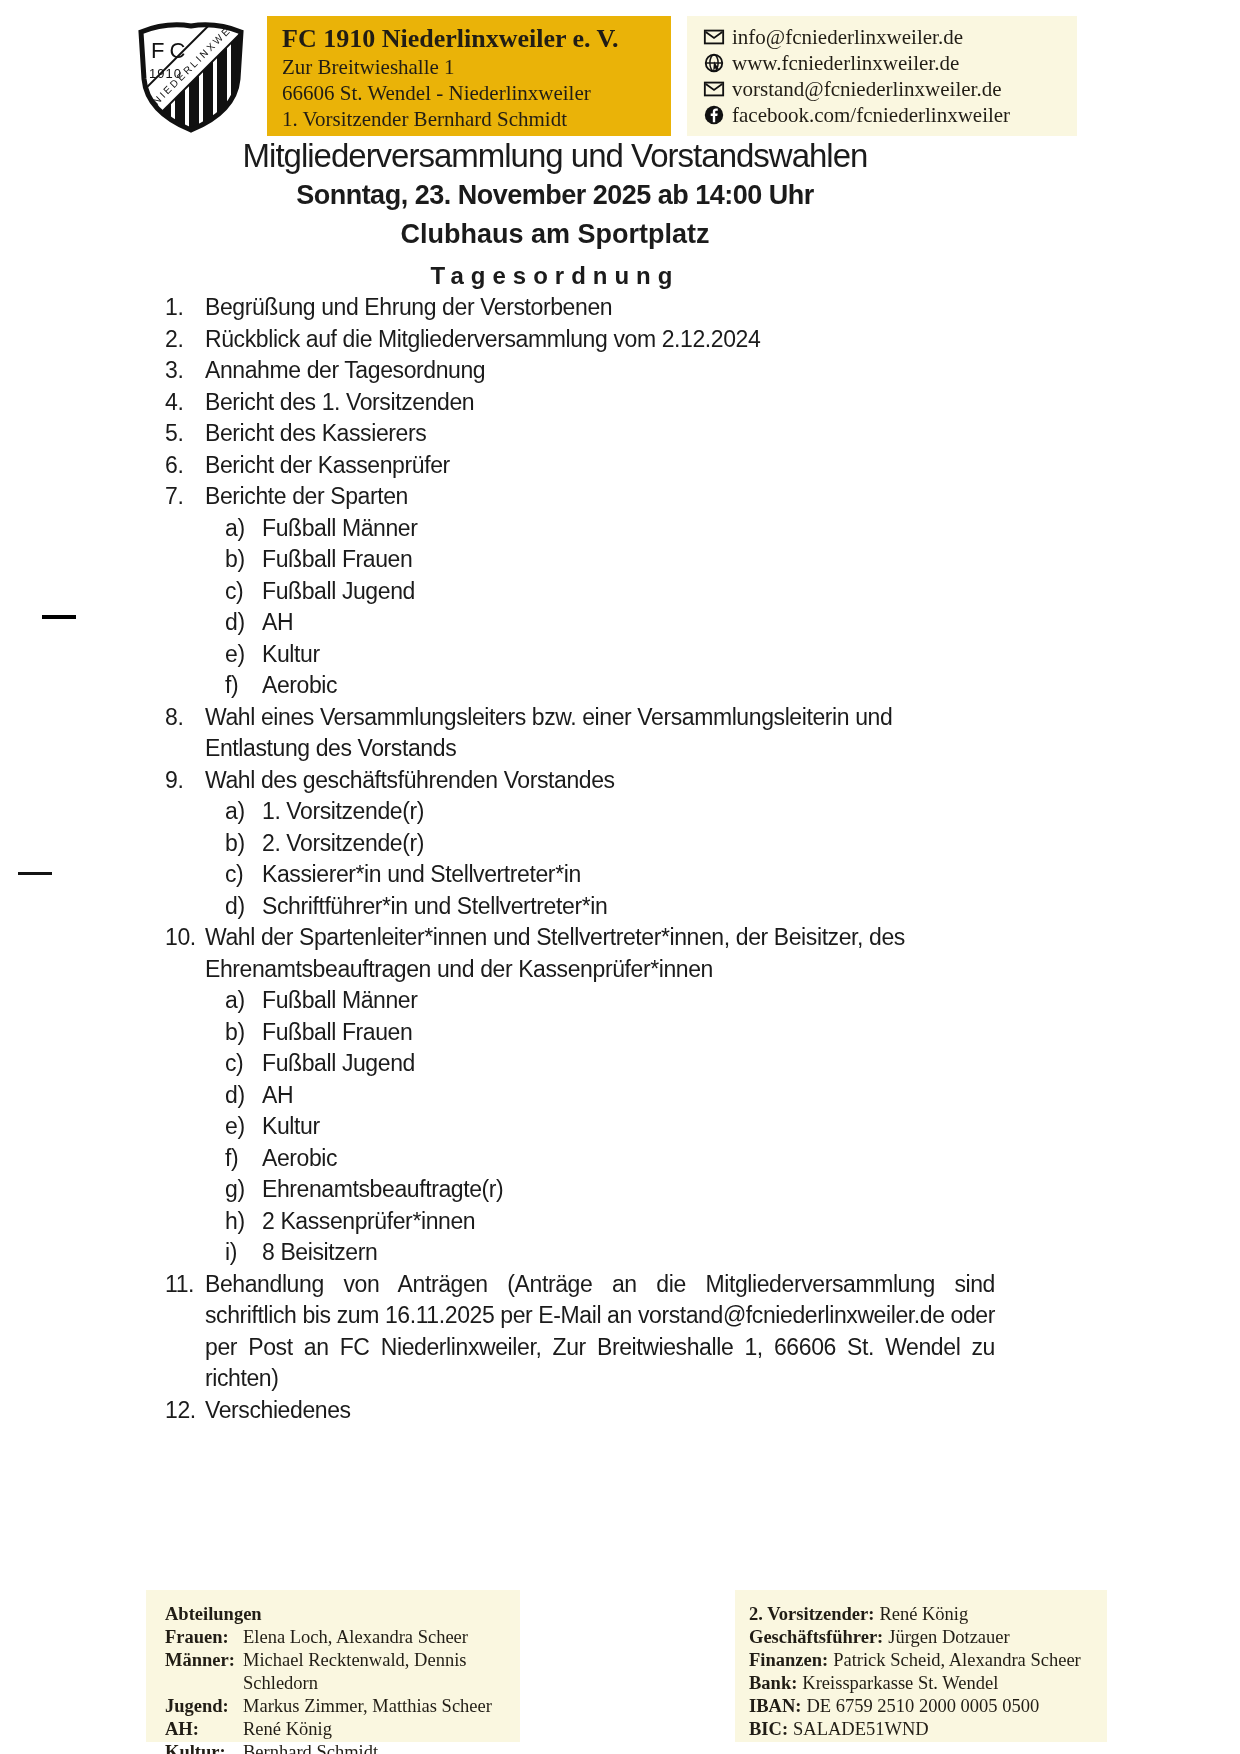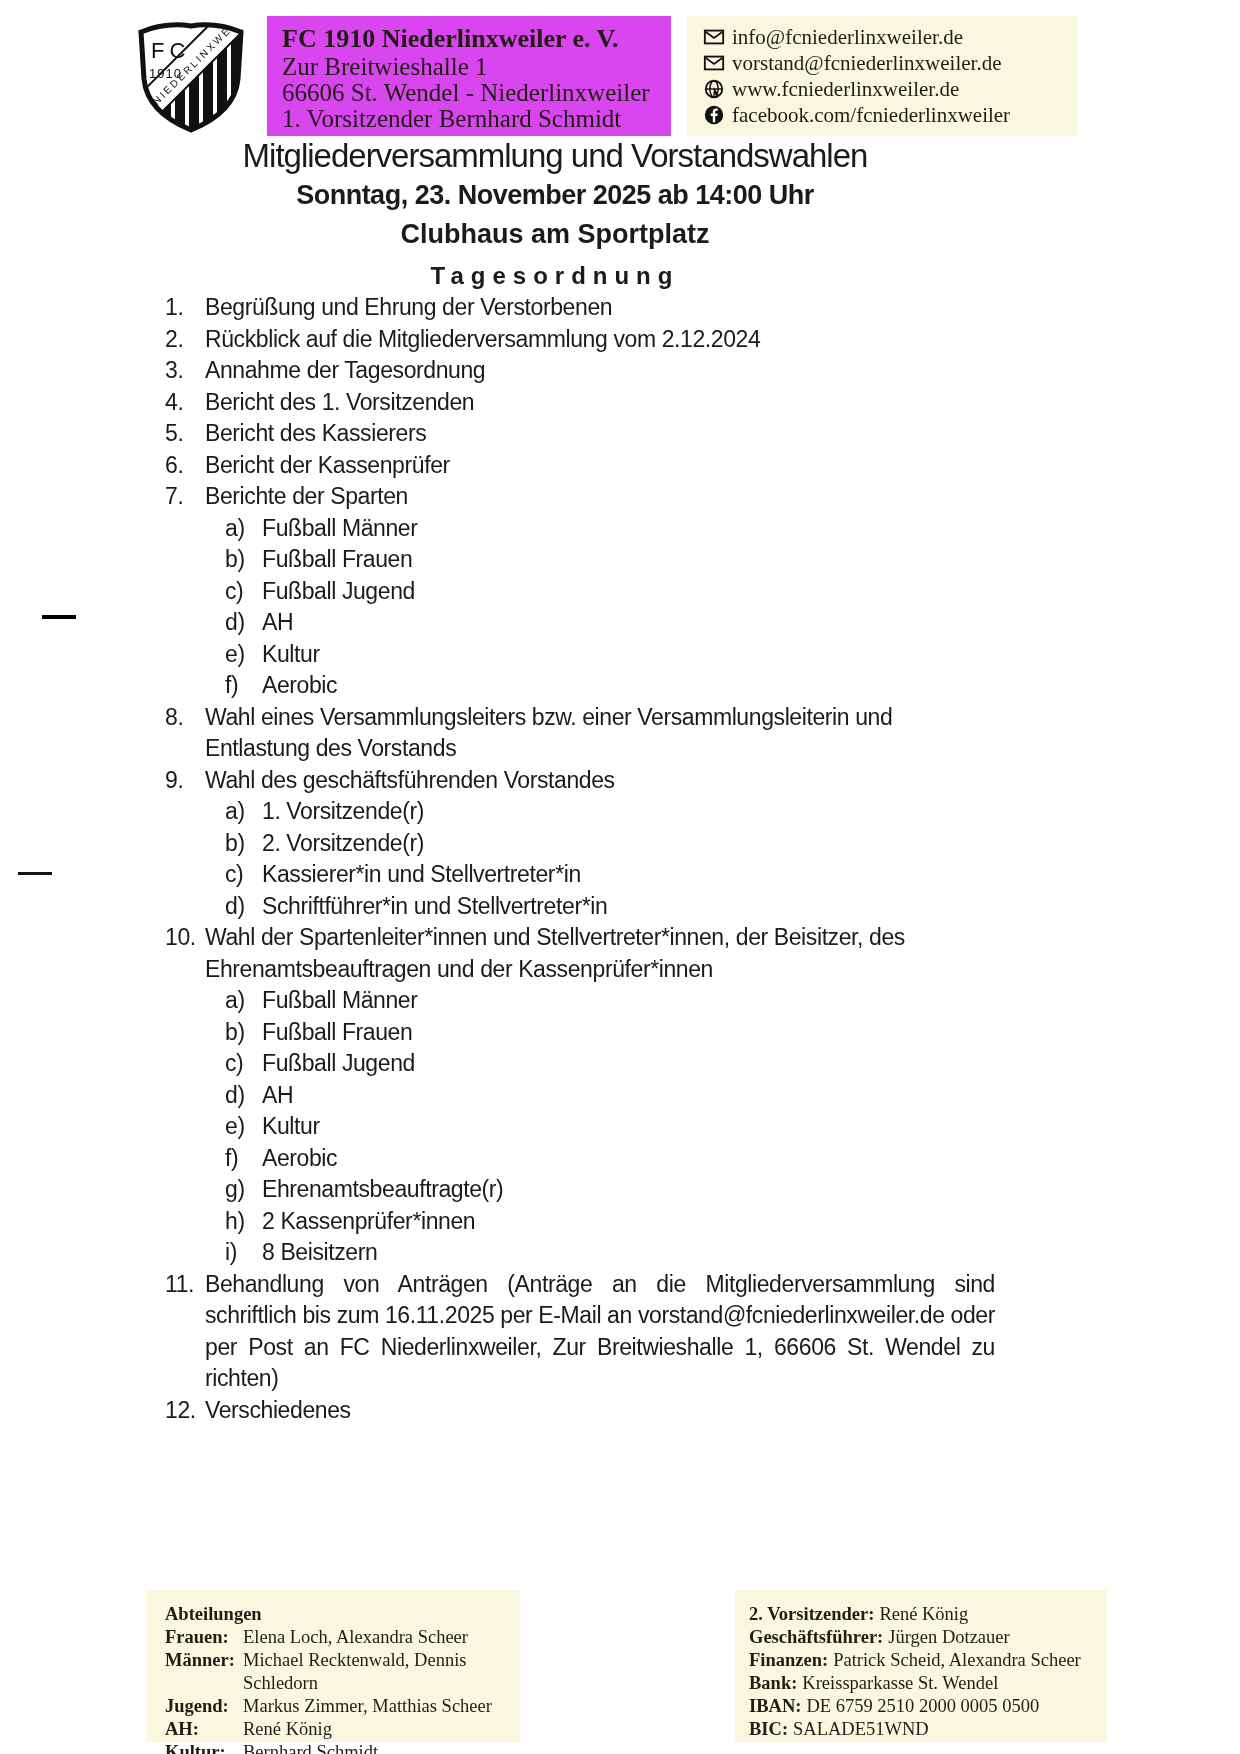--- a/index.html
+++ b/index.html
@@ -7,25 +7,25 @@
         font-family:"Liberation Sans",sans-serif;color:#1b1b1b;overflow:hidden;}
 
   
   .fold-mark{position:absolute;background:#000;}
   .fold-mark.m1{left:42px;top:615px;width:34px;height:4px;}
   .fold-mark.m2{left:18px;top:872px;width:34px;height:3px;background:#141414;}
 
   
   .header{position:absolute;top:16px;left:131px;display:flex;align-items:flex-start;}
   .logo{width:120px;height:120px;flex:0 0 auto;}
-  .club-box{margin-left:16px;width:404px;height:120px;background:#d946ef;
+  .club-box{margin-left:16px;width:404px;height:120px;background:#eab308;
             font-family:"Liberation Serif",serif;color:#211d15;
             padding:8px 9px 0 15px;box-sizing:border-box;}
   .club-name{font-size:26px;font-weight:bold;line-height:30px;}
-  .club-line{font-size:25px;line-height:26px;}
+  .club-line{font-size:21px;line-height:26px;}
   .contact-box{margin-left:16px;width:390px;height:120px;background:#faf7e0;
                font-family:"Liberation Serif",serif;color:#211d15;
                padding:8px 0 0 16px;box-sizing:border-box;}
   .contact-row{display:flex;align-items:center;font-size:21px;line-height:26px;}
   .contact-row .cicon{width:22px;height:22px;margin-right:7px;flex:0 0 auto;display:inline-flex;}
   .cicon svg{width:100%;height:100%;}
 
   
   .titles{position:absolute;top:136px;left:130px;width:850px;text-align:center;}
   .titles h1{margin:0;font-size:33px;font-weight:normal;letter-spacing:-1px;line-height:40px;}
@@ -109,40 +109,40 @@
           <svg viewBox="0 0 24 24">
               <rect x="2" y="5" width="20" height="14" fill="none" stroke="#111" stroke-width="2"></rect>
               <path d="M3 6.5l9 6.5 9-6.5" fill="none" stroke="#111" stroke-width="2"></path>
             </svg>
         </span>
         <span>info@fcniederlinxweiler.de</span>
       </div>
       <div class="contact-row">
         <span class="cicon">
           <svg viewBox="0 0 24 24">
-              <rect x="2" y="5" width="20" height="14" fill="none" stroke="#111" stroke-width="2"></rect>
-              <path d="M3 6.5l9 6.5 9-6.5" fill="none" stroke="#111" stroke-width="2"></path>
-            </svg>
-        </span>
-        <span>vorstand@fcniederlinxweiler.de</span>
-      </div>
-      <div class="contact-row">
-        <span class="cicon">
-          <svg viewBox="0 0 24 24">
               <circle cx="12" cy="12" r="9" fill="none" stroke="#111" stroke-width="2"></circle>
               <ellipse cx="12" cy="12" rx="4.5" ry="9" fill="none" stroke="#111" stroke-width="1.6"></ellipse>
               <line x1="3" y1="12" x2="21" y2="12" stroke="#111" stroke-width="1.6"></line>
               <polygon points="12,10 18,20 13,18 11,22" fill="#111"></polygon>
             </svg>
         </span>
         <span>www.fcniederlinxweiler.de</span>
       </div>
       <div class="contact-row">
         <span class="cicon">
           <svg viewBox="0 0 24 24">
+              <rect x="2" y="5" width="20" height="14" fill="none" stroke="#111" stroke-width="2"></rect>
+              <path d="M3 6.5l9 6.5 9-6.5" fill="none" stroke="#111" stroke-width="2"></path>
+            </svg>
+        </span>
+        <span>vorstand@fcniederlinxweiler.de</span>
+      </div>
+      <div class="contact-row">
+        <span class="cicon">
+          <svg viewBox="0 0 24 24">
               <circle cx="12" cy="12" r="10" fill="#111"></circle>
               <path d="M13.3 20v-7h2.3l.4-2.6h-2.7V8.7c0-.8.3-1.4 1.4-1.4h1.4V5c-.3 0-1.1-.1-2-.1-2 0-3.4 1.2-3.4 3.5v2h-2.3V13h2.3v7z" fill="#fff"></path>
             </svg>
         </span>
         <span>facebook.com/fcniederlinxweiler</span>
       </div>
     </div>
   </div>
 
   <div class="titles">

